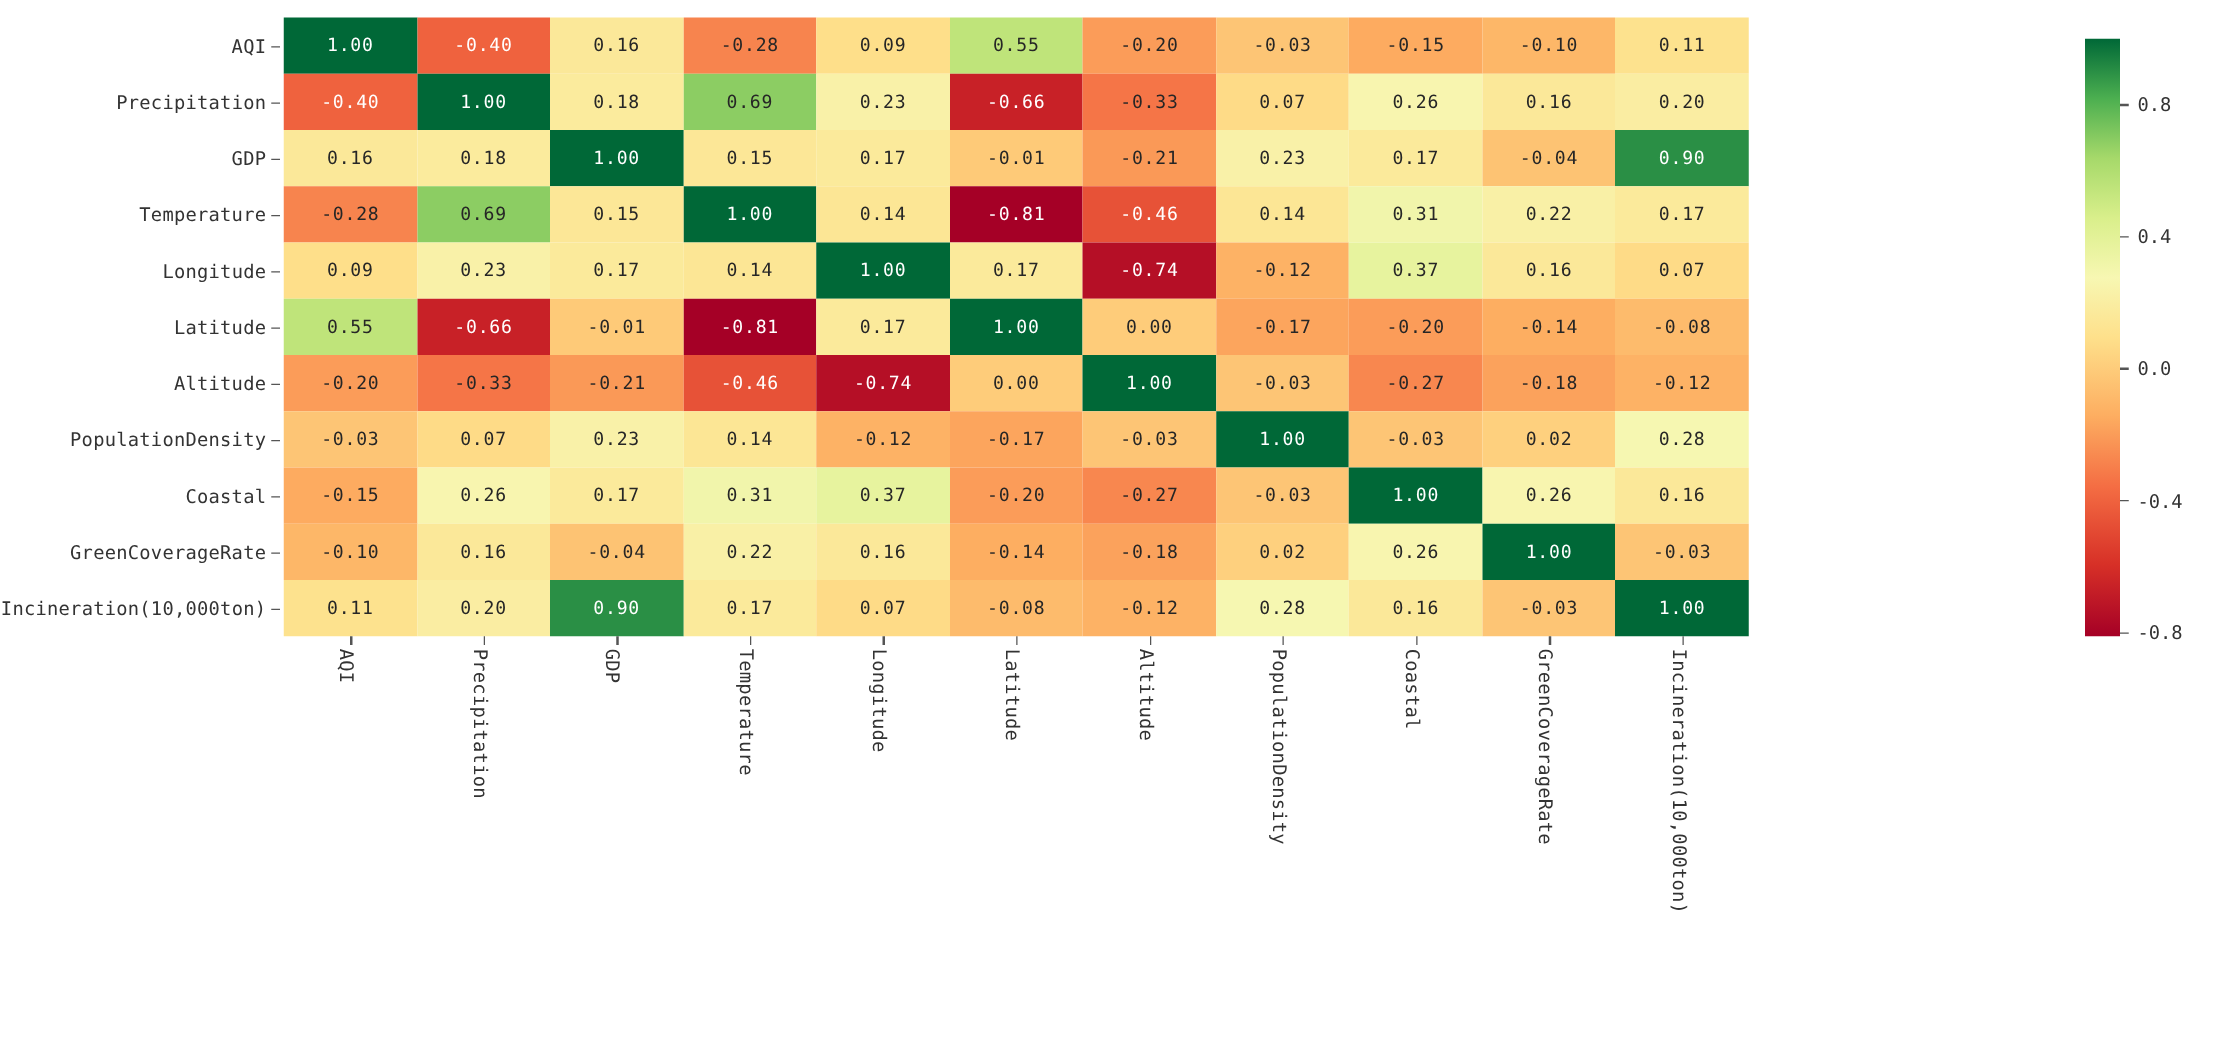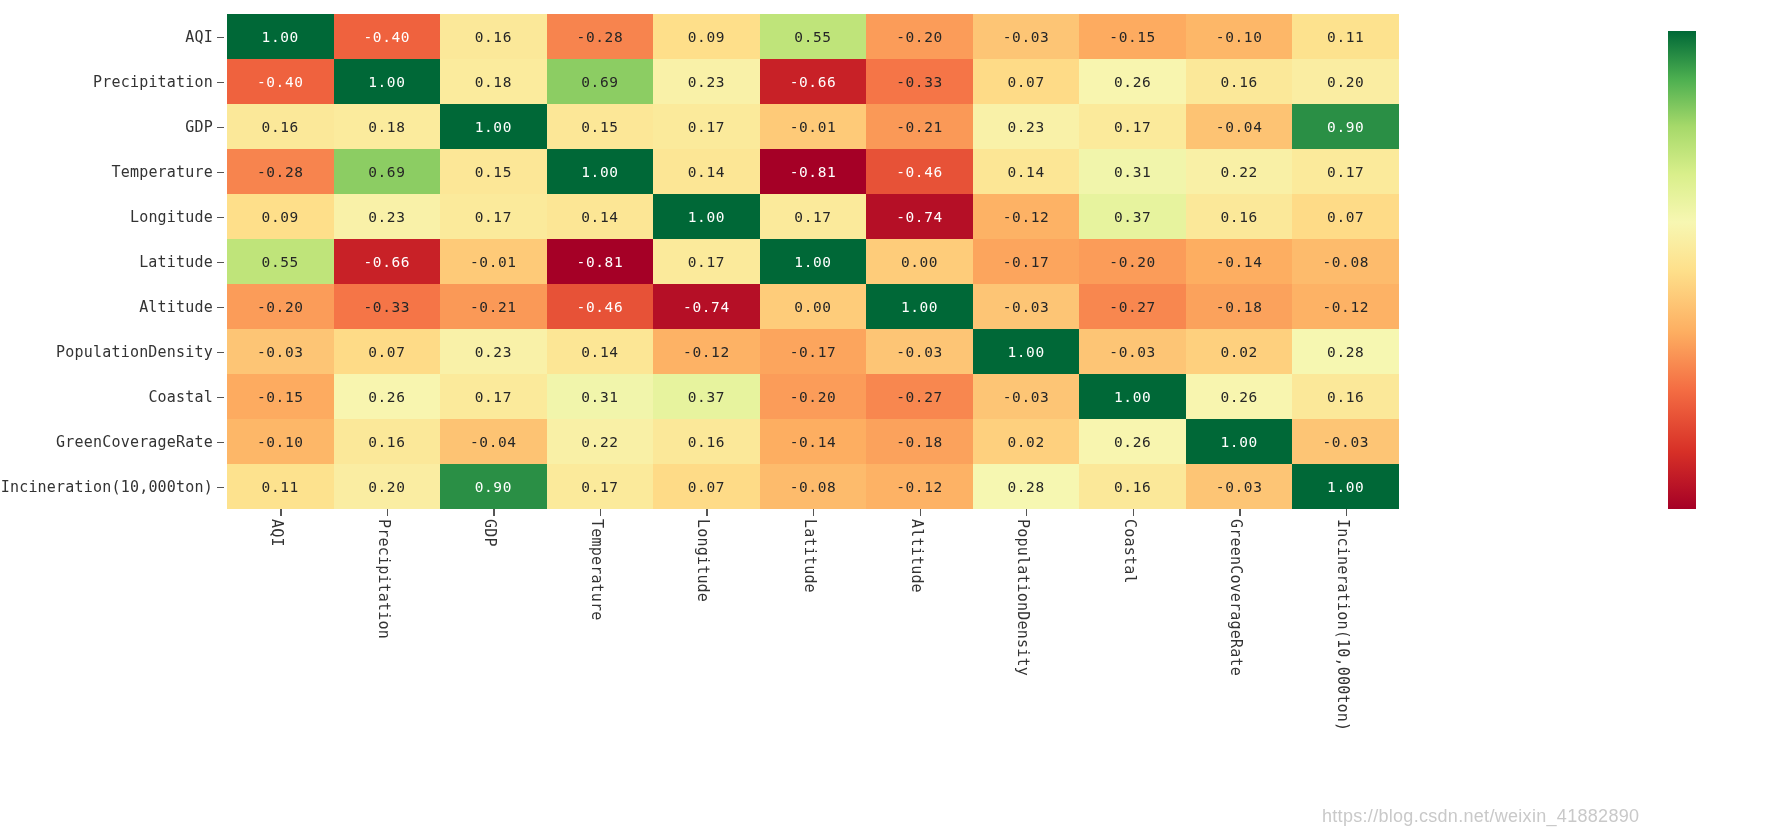--- a/index.html
+++ b/index.html
@@ -575,16 +575,37 @@
       <div class="xtick-dash" style="left: 905.636px;"></div>
       <div class="xtick" style="left: 1018.18px;">GreenCoverageRate</div>
       <div class="xtick-dash" style="left: 1012.18px;"></div>
       <div class="xtick" style="left: 1124.73px;">Incineration(10,000ton)</div>
       <div class="xtick-dash" style="left: 1118.73px;"></div>
     </div>
 
   <div id="colorbar-wrap">
     <div id="colorbar-gradient" style="background: linear-gradient(rgb(0, 104, 55) 0%, rgb(76, 175, 80) 10%, rgb(166, 217, 106) 20%, rgb(217, 239, 139) 30%, rgb(247, 247, 178) 40%, rgb(254, 224, 139) 50%, rgb(253, 174, 97) 63%, rgb(244, 109, 67) 75%, rgb(215, 48, 39) 88%, rgb(165, 0, 38) 100%);"></div>
   </div>
-
-  <div id="watermark">https://blog.csdn.net/weixin_41882890</div>
+  <div id="colorbar-ticks">
+      <div class="cbtick" style="top: 52.8177px;">
+        <span class="cbtick-dash"></span>
+        <span>0.8</span>
+      </div>
+      <div class="cbtick" style="top: 158.453px;">
+        <span class="cbtick-dash"></span>
+        <span>0.4</span>
+      </div>
+      <div class="cbtick" style="top: 264.088px;">
+        <span class="cbtick-dash"></span>
+        <span>0.0</span>
+      </div>
+      <div class="cbtick" style="top: 369.724px;">
+        <span class="cbtick-dash"></span>
+        <span>-0.4</span>
+      </div>
+      <div class="cbtick" style="top: 475.359px;">
+        <span class="cbtick-dash"></span>
+        <span>-0.8</span>
+      </div>
+    </div>
+
 
 </div>
 
 </body></html>

